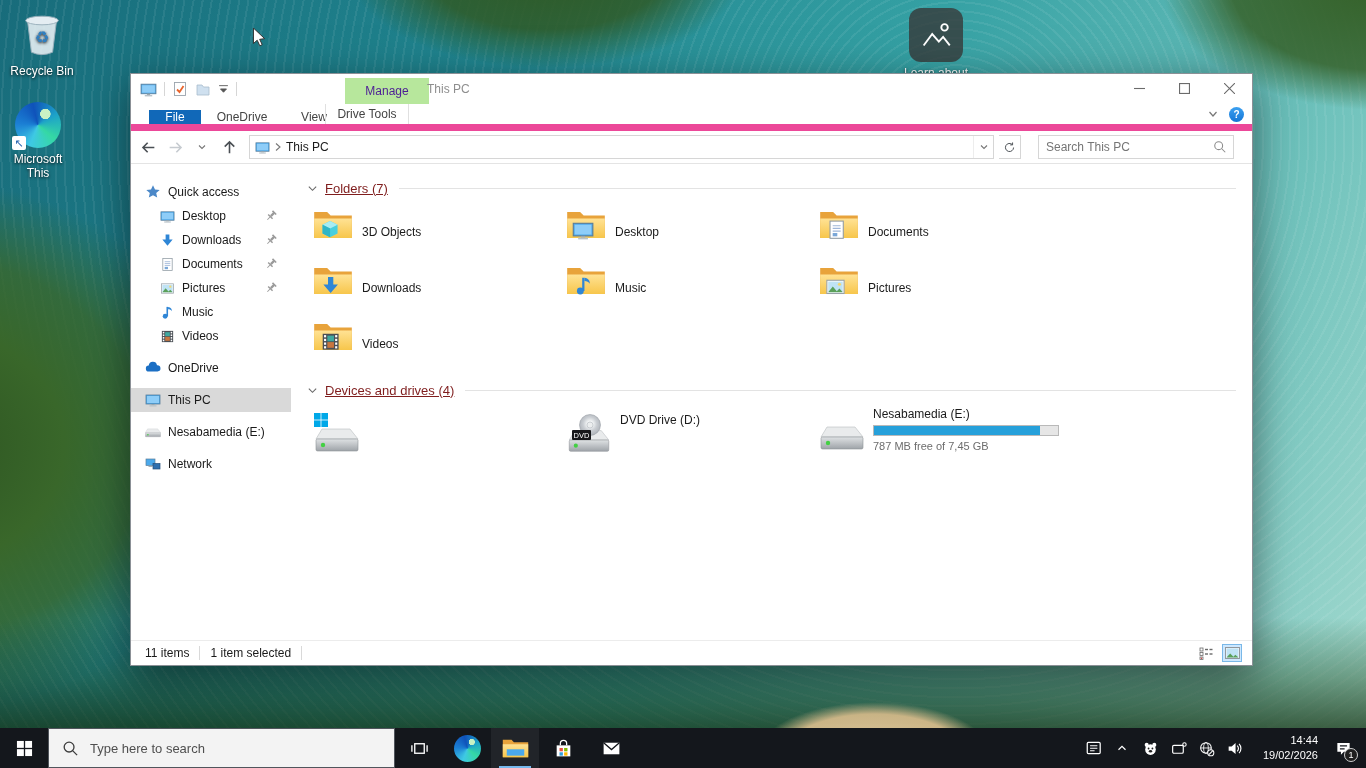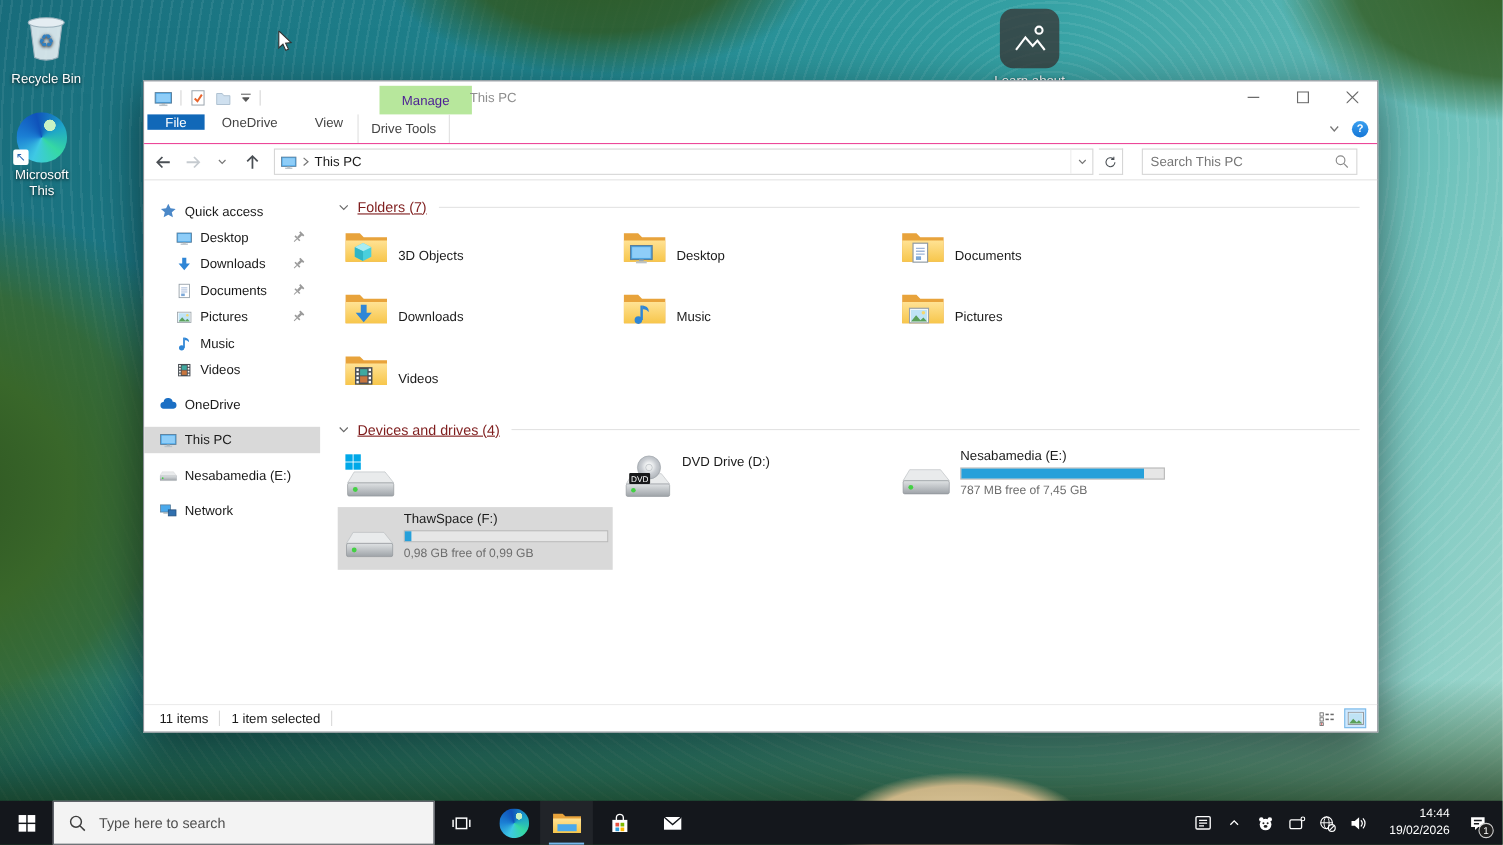--- a/index.html
+++ b/index.html
@@ -36,21 +36,21 @@
 
   .titlebar { height:30px; position:relative; display:flex; align-items:center; flex:none; }
   .qat { display:flex; align-items:center; gap:7px; padding-left:9px; }
   .qat-sep { width:1px; height:14px; background:#d6d6d6; }
   .manage-tab { position:absolute; left:194px; bottom:0; width:84px; height:26px; background:#b7e79c;
     display:flex; align-items:center; justify-content:center; font-size:12px; color:#4c1d95;margin-left:20px; }
   .win-title { position:absolute; left:296px; top:8px; font-size:12px; color:#8e8e8e; }
   .win-ctrls { position:absolute; right:0; top:0; display:flex; }
   .wc-btn { width:45px; height:29px; display:flex; align-items:center; justify-content:center; }
 
-  .tabsrow { height:27px; display:flex; align-items:flex-start; padding-left:3px; border-bottom:1px solid #ec4899;
+  .tabsrow { height:27px; display:flex; align-items:flex-end; padding-left:18px; border-bottom:7px solid #ec4899;
     position:relative; flex:none; }
   .rtab { display:flex; align-items:center; justify-content:center; font-size:12px; color:#444; }
   .rtab.file { width:52px; background:#1168b8; color:#fff; }
   .rtab.computer { width:82px; }
   .rtab.view { width:62px; }
   .rtab.dtools { position:absolute; left:194px; top:0; width:84px; height:100%;
     border-left:1px solid #e0e0e0; border-right:1px solid #e0e0e0; }
   .ribbon-right { position:absolute; right:8px; top:0; height:100%; display:flex; align-items:center; gap:10px; }
   .help-circle { width:15px; height:15px; border-radius:50%; background:linear-gradient(#3ba0f0,#1576d6);
     color:#fff; font-size:10px; font-weight:bold; display:flex; align-items:center; justify-content:center; }
@@ -546,32 +546,20 @@
               <use href="#sym-drive" x="1" y="8" width="44" height="34"></use>
               </svg>
             <span class="d-meta">
               <span class="d-name">Nesabamedia (E:)</span>
               <span class="capbar">
                 <span class="capfill" style="display: block; width: 90%;"></span>
                 </span>
               <span class="d-free">787 MB free of 7,45 GB</span>
             </span>
           </div>
-          <div class="dtile sel">
-            <svg class="d-icon" width="46" height="44" viewBox="0 0 46 44">
-              <use href="#sym-drive" x="1" y="8" width="44" height="34"></use>
-              </svg>
-            <span class="d-meta">
-              <span class="d-name">ThawSpace (F:)</span>
-              <span class="capbar">
-                <span class="capfill" style="display: block; width: 3%;"></span>
-                </span>
-              <span class="d-free">0,98 GB free of 0,99 GB</span>
-            </span>
-          </div>
         </div>
       </div>
     </div>
 
     <div class="statusbar">
       <span>11 items</span>
       <span class="sb-sep"></span>
       <span>1 item selected</span>
       <span class="sb-sep"></span>
       <span class="sb-views">

